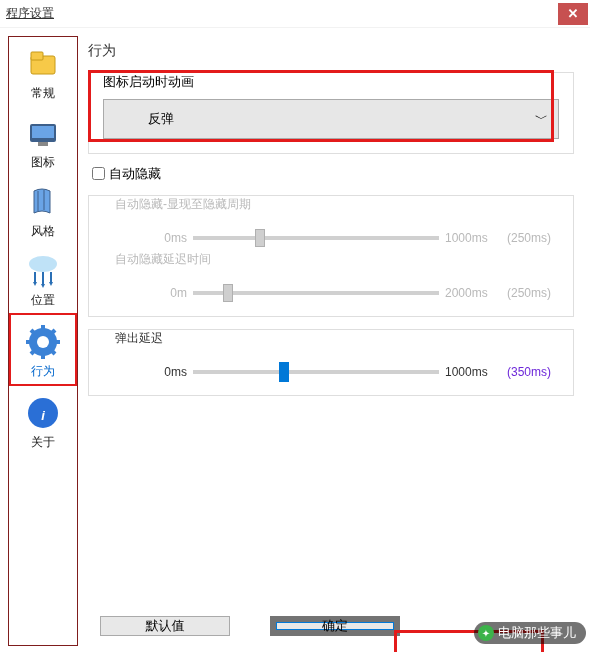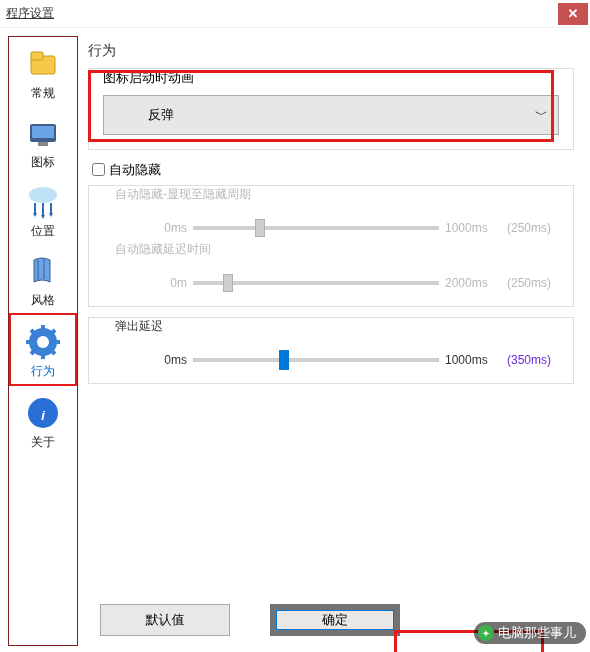--- a/index.html
+++ b/index.html
@@ -9,39 +9,39 @@
   .close-btn { width: 30px; height: 22px; background: #c75050; color: #fff; display: flex; align-items: center; justify-content: center; font-size: 13px; font-weight: bold; margin-right: 2px; cursor: pointer; }
   .body-area { display: flex; height: calc(100% - 28px); padding: 8px 0 8px 8px; }
   .sidebar { width: 70px; border: 1px solid #7f1d1d; background: #fff; margin-right: 4px; height: 610px; overflow: hidden; }
   .side-item { text-align: center; padding: 8px 2px 4px; cursor: pointer; }
   .side-item.selected { border: 2px solid #e31b1b; }
   .side-icon { width: 38px; height: 38px; margin: 0 auto 2px; display: flex; align-items: center; justify-content: center; }
   .side-label { font-size: 12px; color: #222; }
   .side-item.selected .side-label { color: #0066cc; }
   .content { flex: 1; padding-right: 10px; position: relative; }
   .group-title { font-size: 14px; color: #333; margin: 6px 0 8px 6px; }
-  .fieldset { border: 1px solid #dedede; margin: 0 6px 10px 6px; padding: 0 14px 10px; }
+  .fieldset { border: 1px solid #dedede; margin: 12px 6px 10px 6px; padding: 0 14px 10px; }
   .highlight-box { position: absolute; border: 3px solid #e31b1b; pointer-events: none; }
   .hb1 { left: 6px; top: 34px; width: 466px; height: 72px; }
   .hb2 { left: 312px; top: 594px; width: 150px; height: 38px; }
   .row { margin-bottom: 8px; }
   .combo { width: 100%; height: 40px; border: 1px solid #aaa; background: #e7e7e7; display: flex; align-items: center; justify-content: space-between; padding: 0 10px 0 44px; cursor: pointer; }
   .checkbox-row { display: flex; align-items: center; margin: 0 6px 6px 6px; }
   .checkbox-row input { margin-right: 4px; }
   .disabled-fieldset { color: #b9b9b9; }
   .slider-row { display: flex; align-items: center; margin: 18px 0 6px; }
   .slider-min { width: 90px; text-align: right; font-size: 12px; padding-right: 6px; }
   .slider-max { width: 60px; font-size: 12px; padding-left: 6px; }
   .slider-val { width: 60px; font-size: 12px; text-align: center; }
   .track { flex: 1; height: 4px; background: #d0d0d0; position: relative; }
   .thumb { position: absolute; top: -8px; width: 10px; height: 20px; background: #0078d7; }
   .thumb.dis { background: #cfcfcf; border: 1px solid #b0b0b0; height: 18px; top: -7px; }
   .sublabel { font-size: 12px; margin: 0 0 0 12px; }
   .button-row { position: absolute; bottom: 8px; left: 0; display: flex; gap: 40px; padding-left: 18px; }
-  .btn { width: 130px; height: 32px; border: 1px solid #aaa; background: #e8e8e8; display: flex; align-items: center; justify-content: center; cursor: pointer; }
+  .btn { width: 130px; height: 20px; border: 1px solid #aaa; background: #e8e8e8; display: flex; align-items: center; justify-content: center; cursor: pointer; }
   .btn.primary { border: 6px solid #737373; box-shadow: inset 0 0 0 1px #0078d7; }
   .watermark { position: absolute; right: 4px; bottom: 8px; display: flex; align-items: center; color: #fff; background: rgba(0,0,0,0.55); border-radius: 12px; height: 22px; padding: 0 10px 0 4px; font-size: 11px; gap: 4px; }
   .watermark-dot { width: 16px; height: 16px; border-radius: 50%; background: #3cb34a; color: #fff; display: flex; align-items: center; justify-content: center; font-size: 10px; }
 </style>
 </head>
 <body>
 
 <div class="titlebar">
   <span class="titlebar-text">程序设置</span>
   <div class="close-btn">
@@ -66,40 +66,40 @@
             <rect x="6" y="10" width="26" height="18" rx="2" fill="#3d5f8a"></rect>
             <rect x="8" y="12" width="22" height="12" fill="#6aa4e6"></rect>
             <rect x="14" y="28" width="10" height="4" fill="#888"></rect>
           </svg>
       </div>
       <div class="side-label">图标</div>
     </div>
     <div class="side-item">
       <div class="side-icon">
         <svg width="38" height="38">
+            <path d="M10 30 L10 8 Q18 4 26 8 L26 30 Q18 26 10 30 Z" fill="#6aa4e6" stroke="#3d5f8a"></path>
+            <line x1="14" y1="8" x2="14" y2="28" stroke="#3d5f8a"></line>
+            <line x1="20" y1="7" x2="20" y2="27" stroke="#3d5f8a"></line>
+          </svg>
+      </div>
+      <div class="side-label">风格</div>
+    </div>
+    <div class="side-item">
+      <div class="side-icon">
+        <svg width="38" height="38">
             <ellipse cx="19" cy="12" rx="14" ry="8" fill="#bfe2f7"></ellipse>
             <line x1="11" y1="20" x2="11" y2="30" stroke="#2a6fb5" stroke-width="2"></line>
             <line x1="19" y1="20" x2="19" y2="32" stroke="#2a6fb5" stroke-width="2"></line>
             <line x1="27" y1="20" x2="27" y2="30" stroke="#2a6fb5" stroke-width="2"></line>
             <polygon points="9,30 13,30 11,34" fill="#2a6fb5"></polygon>
             <polygon points="17,32 21,32 19,36" fill="#2a6fb5"></polygon>
             <polygon points="25,30 29,30 27,34" fill="#2a6fb5"></polygon>
           </svg>
       </div>
       <div class="side-label">位置</div>
-    </div>
-    <div class="side-item">
-      <div class="side-icon">
-        <svg width="38" height="38">
-            <path d="M10 30 L10 8 Q18 4 26 8 L26 30 Q18 26 10 30 Z" fill="#6aa4e6" stroke="#3d5f8a"></path>
-            <line x1="14" y1="8" x2="14" y2="28" stroke="#3d5f8a"></line>
-            <line x1="20" y1="7" x2="20" y2="27" stroke="#3d5f8a"></line>
-          </svg>
-      </div>
-      <div class="side-label">风格</div>
     </div>
     <div class="side-item selected">
       <div class="side-icon">
         <svg width="38" height="38">
             <circle cx="19" cy="19" r="14" fill="#3b82d6"></circle>
             <circle cx="19" cy="19" r="6" fill="#fff"></circle>
             <g stroke="#3b82d6" stroke-width="4">
               <line x1="19" y1="2" x2="19" y2="8"></line>
               <line x1="19" y1="30" x2="19" y2="36"></line>
               <line x1="2" y1="19" x2="8" y2="19"></line>

